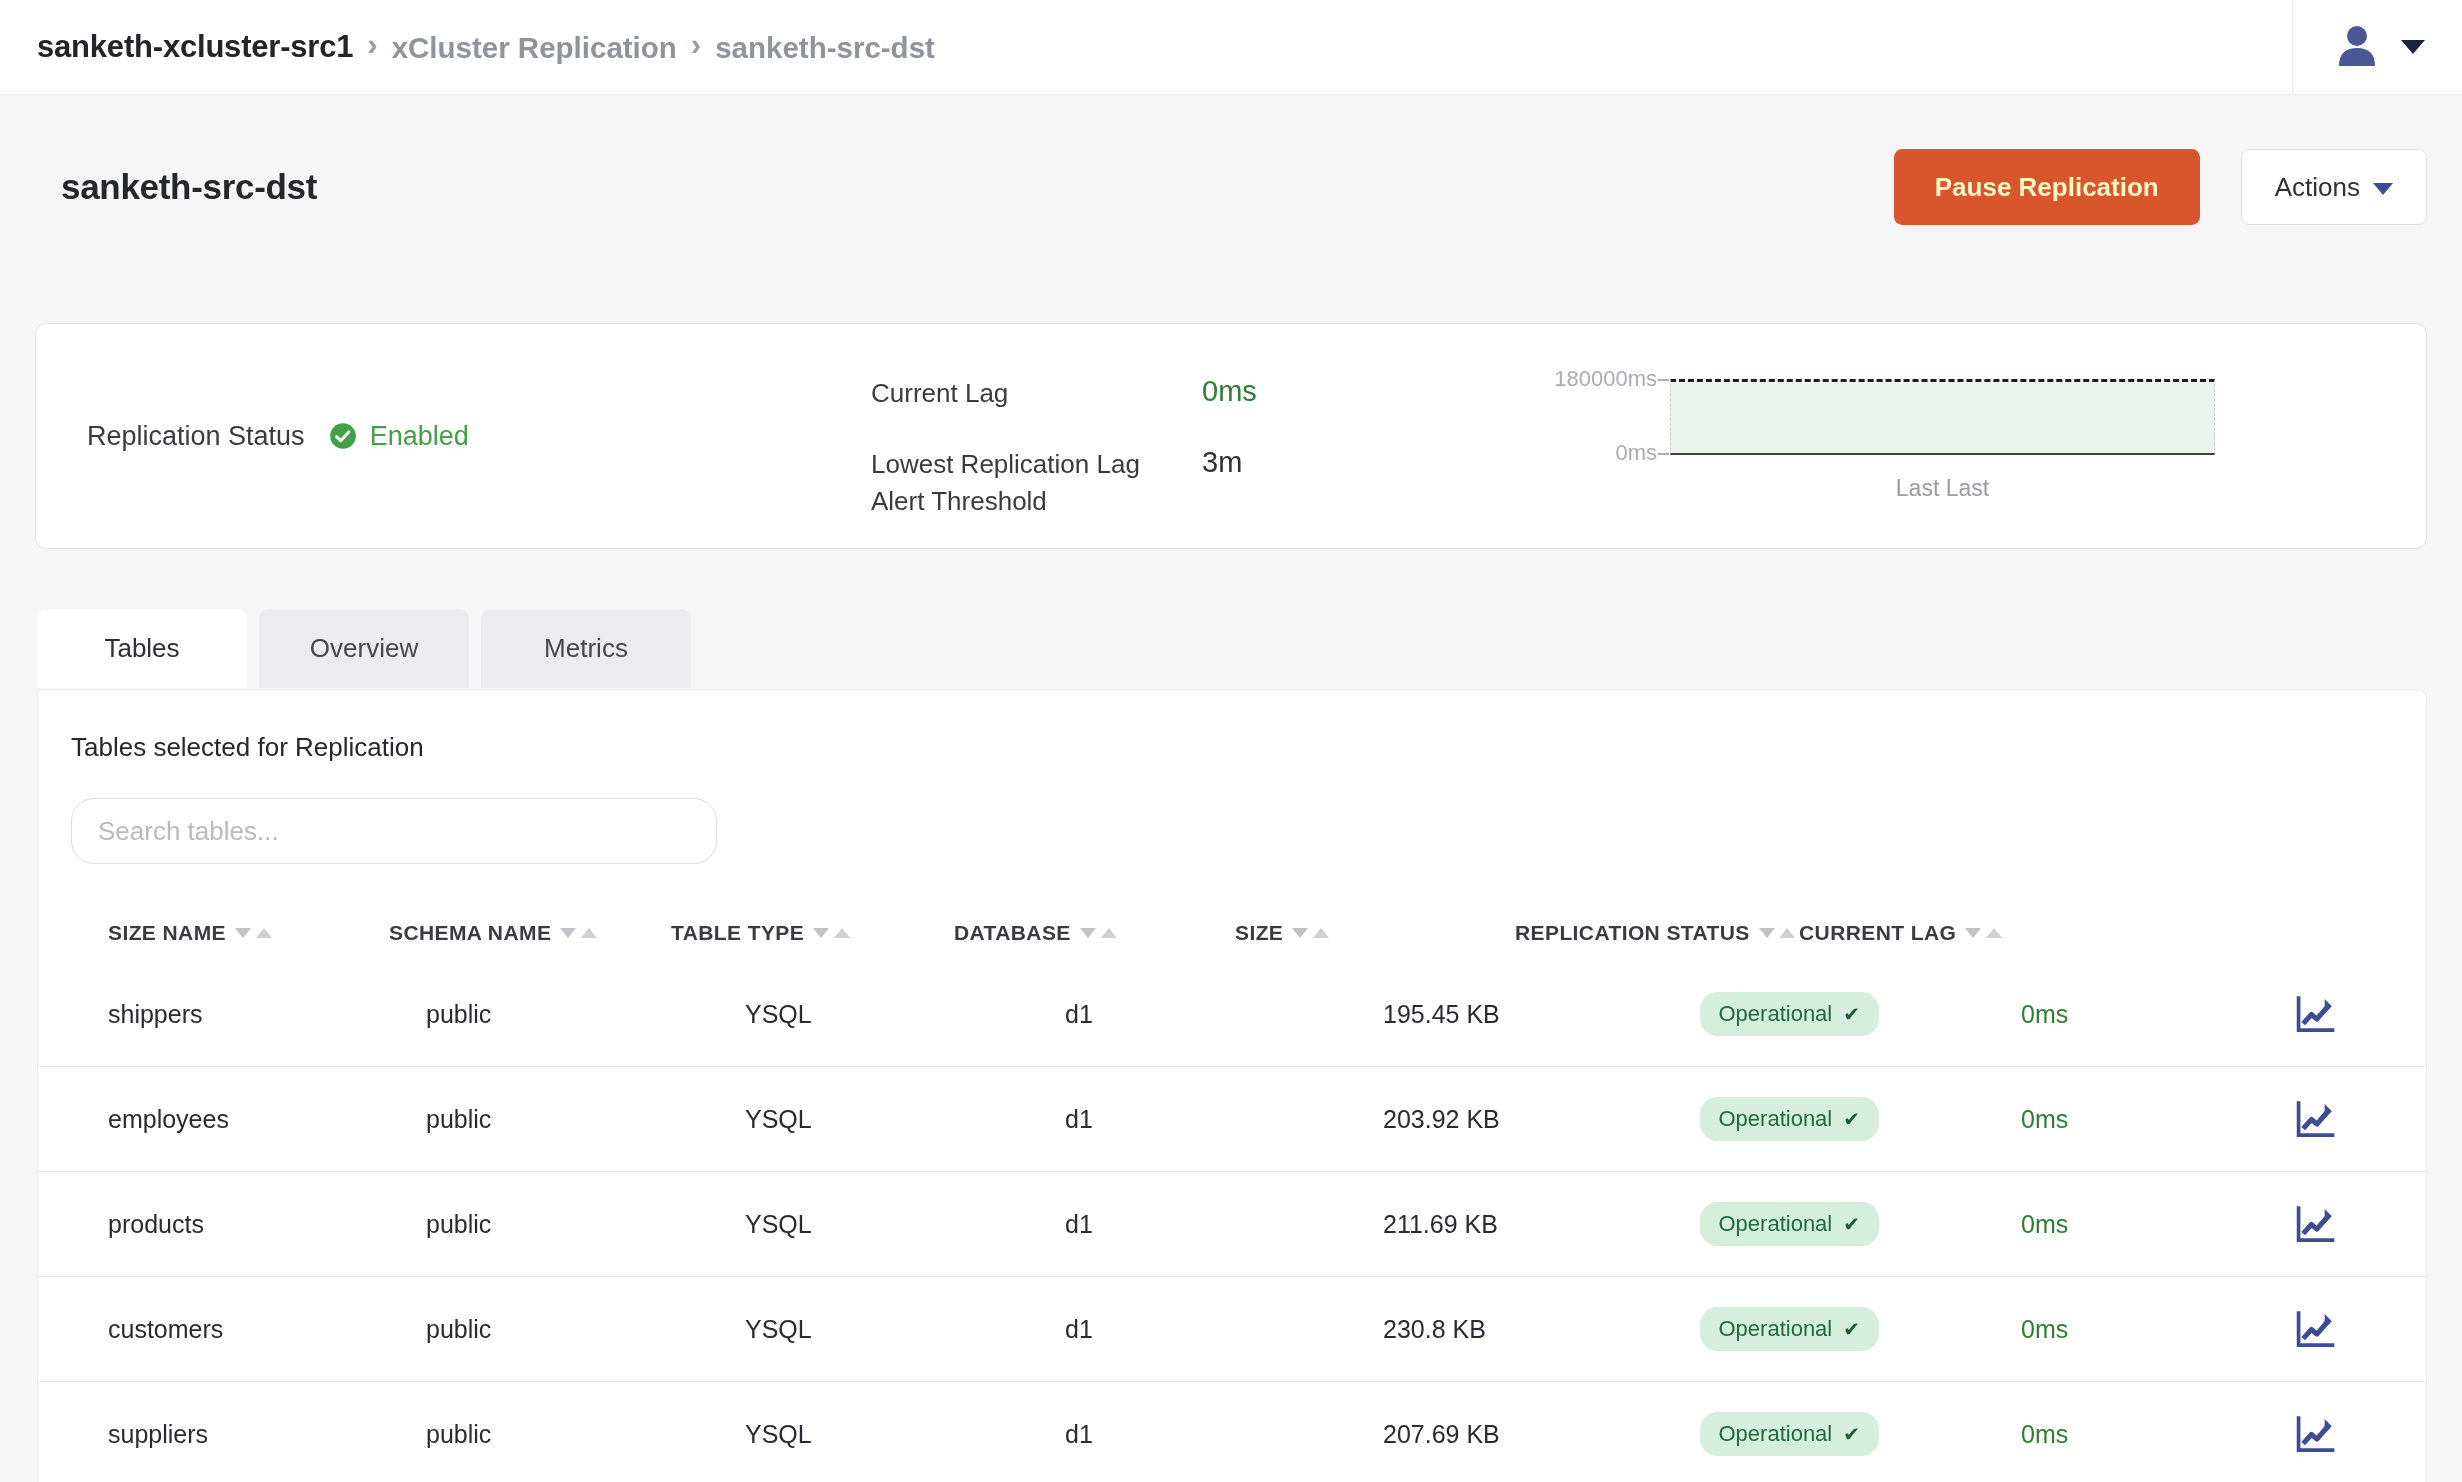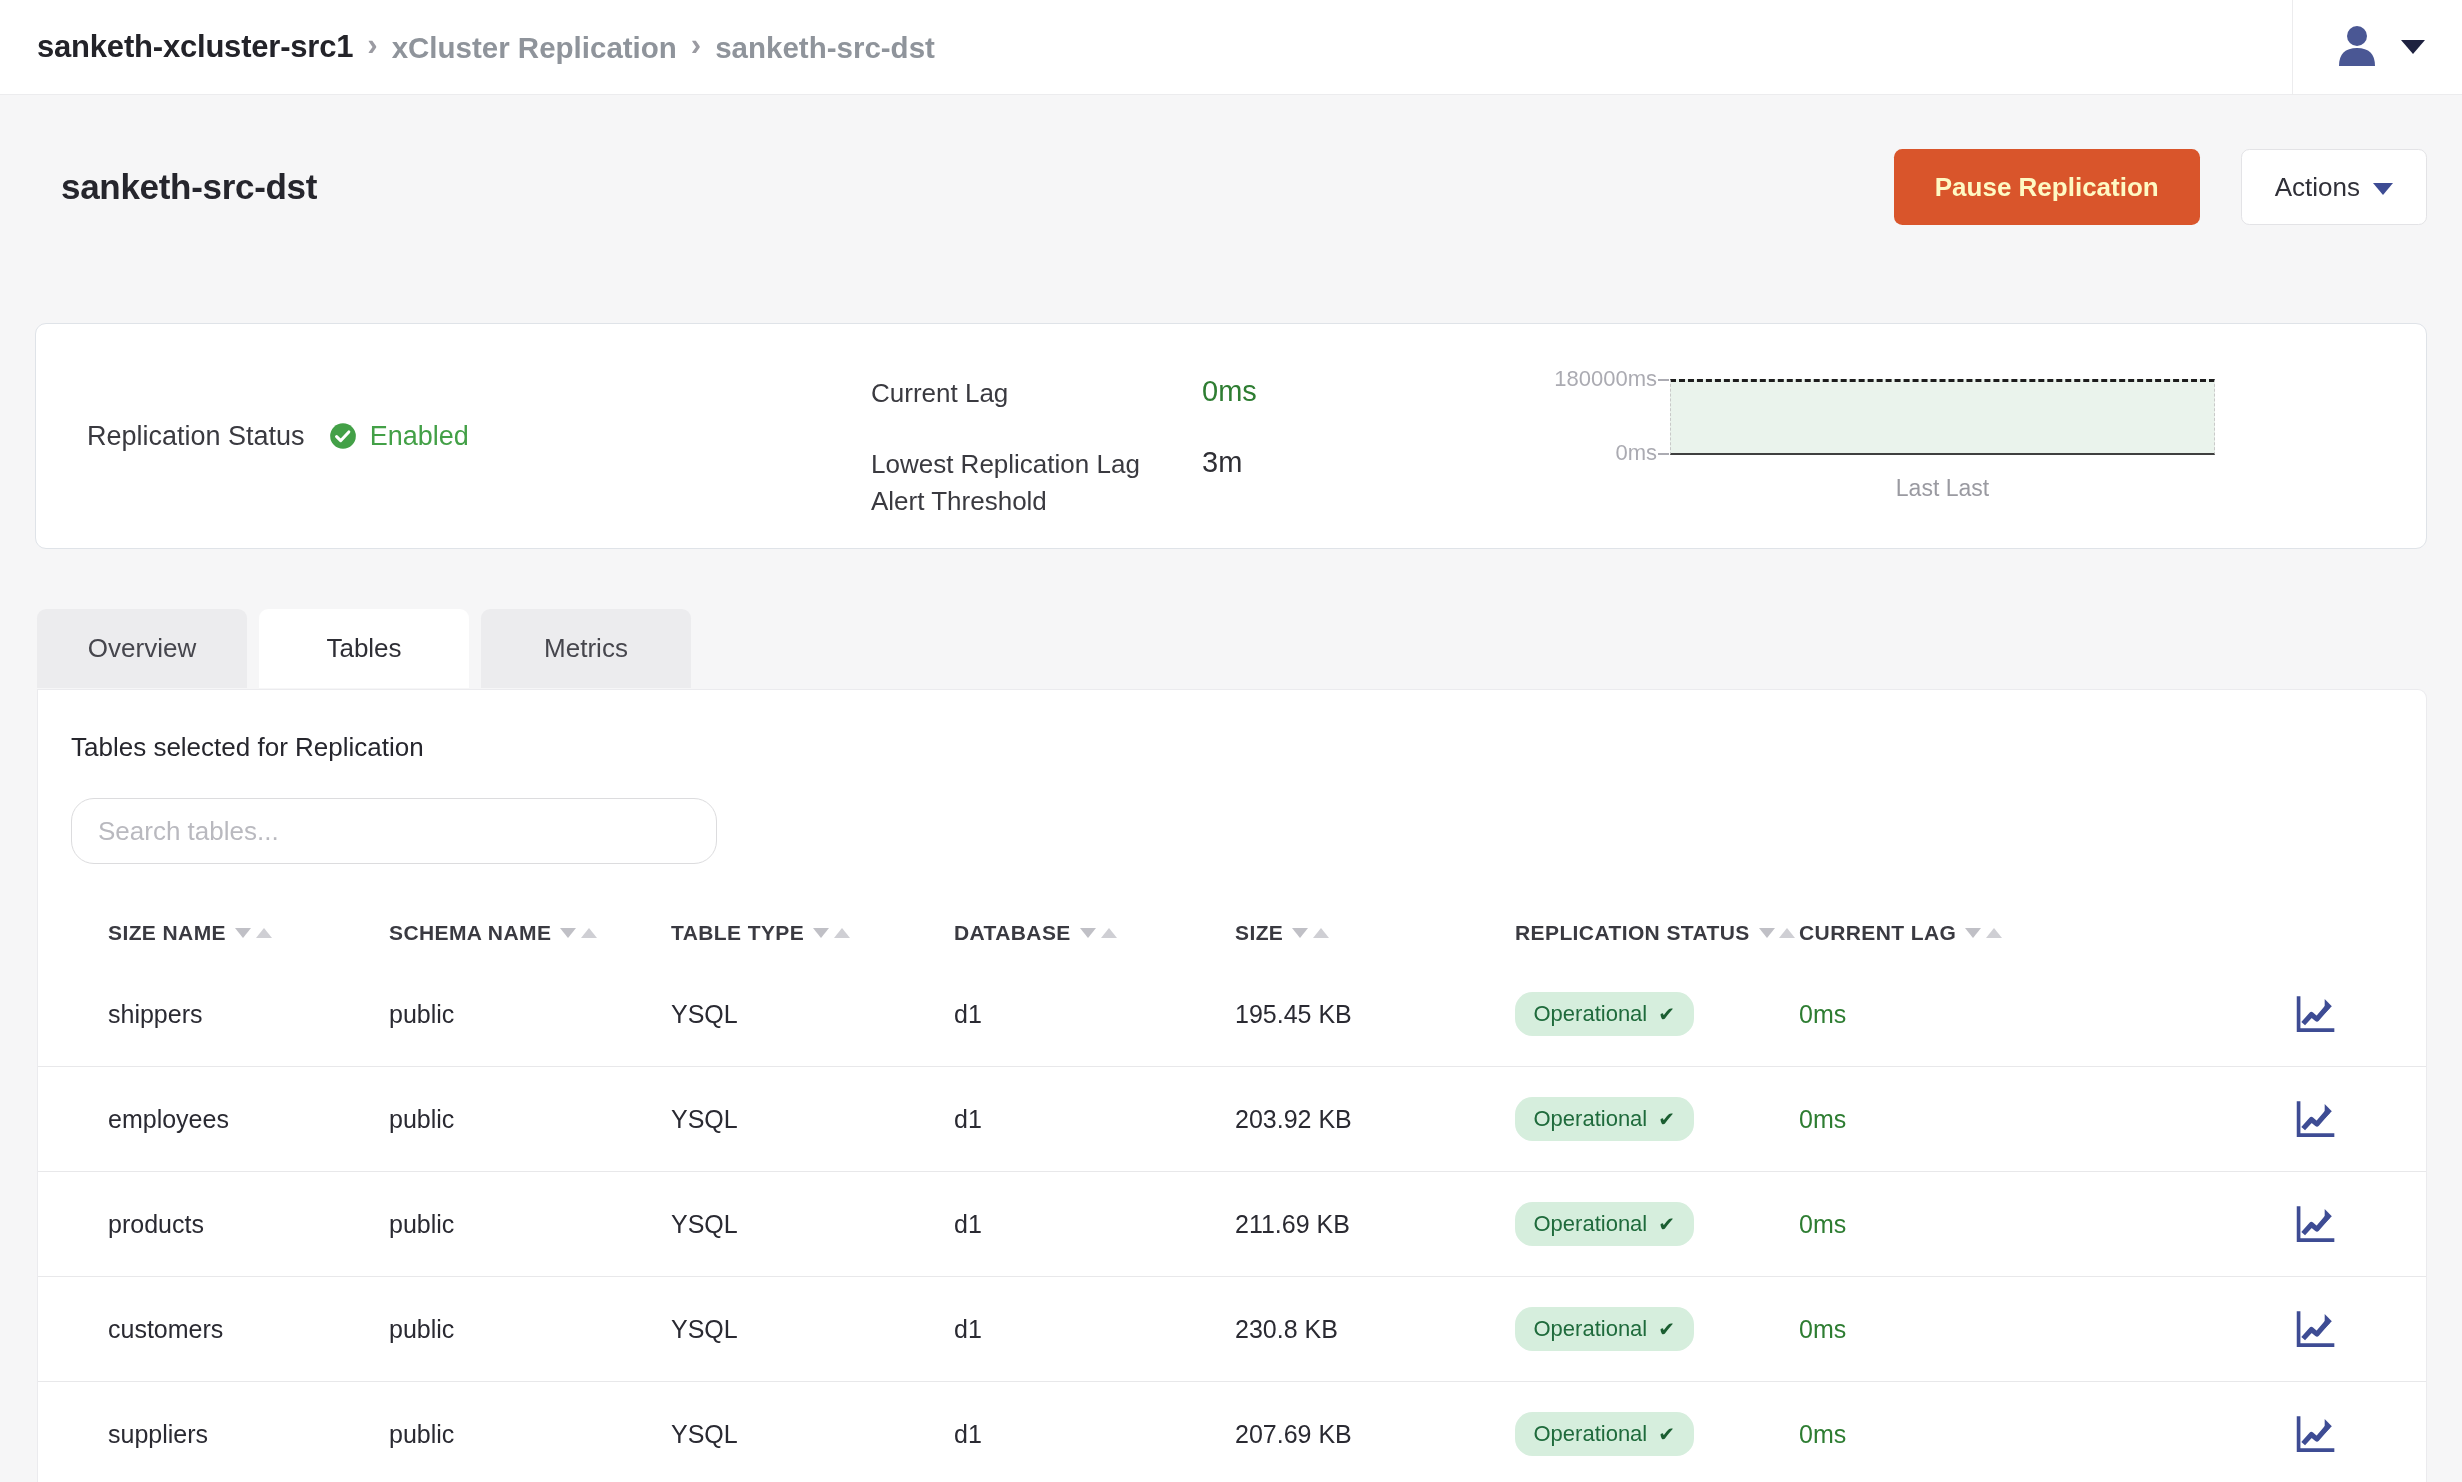--- a/index.html
+++ b/index.html
@@ -78,21 +78,21 @@
     padding:0 65px 0 70px; align-items:center; }
   .thead { margin-top:39px; height:59px; }
   .th { font-size:21px; font-weight:bold; color:#3a3a41; letter-spacing:0.4px;
     display:flex; align-items:center; gap:9.2px; cursor:pointer; white-space:nowrap; }
   .sort { display:inline-flex; gap:4.6px; align-items:center; }
   .tri-down { width:0; height:0; border-left:8.3px solid transparent;
     border-right:8.3px solid transparent; border-top:10px solid #c0c0c6; }
   .tri-up { width:0; height:0; border-left:8.3px solid transparent;
     border-right:8.3px solid transparent; border-bottom:10px solid #cfcfd4; }
 
-  .trow { height:105px; border-bottom:1.8px solid #e8e8ea; font-size:25px; color:#2a2a32; }
+  .trow { height:105px; border-bottom:1.8px solid #e8e8ea; font-size:25px; color:#2a2a32;gap:37px; }
   .badge { display:inline-flex; align-items:center; gap:11px; background:#d6eedd;
     color:#1f6b3c; border-radius:17.5px; padding:9.2px 18.5px; font-size:22px; width:max-content; }
   .badge .check { font-size:20px; color:#1b5e31; }
   .lag-cell { color:#2e7d32; }
   .chart-icon-btn { width:50px; height:44px; cursor:pointer; display:flex;
     align-items:center; justify-content:center; }
 </style>
 </head>
 <body>
 
@@ -155,22 +155,22 @@
       <div class="mc-plot">
         <span class="mc-tick-top"></span>
         <span class="mc-tick-bot"></span>
       </div>
     </div>
     <div class="mc-caption">Last Last</div>
   </div>
 </div>
 
 <div class="tabs">
+  <div class="tab active">Tables</div>
   <div class="tab">Overview</div>
-  <div class="tab active">Tables</div>
   <div class="tab">Metrics</div>
 </div>
 
 <div class="panel">
   <div class="panel-heading">Tables selected for Replication</div>
   <input class="search-box" type="text" placeholder="Search tables..." style="">
 
   <div class="grid thead">
     <div class="th">
       <span>SIZE NAME</span>

